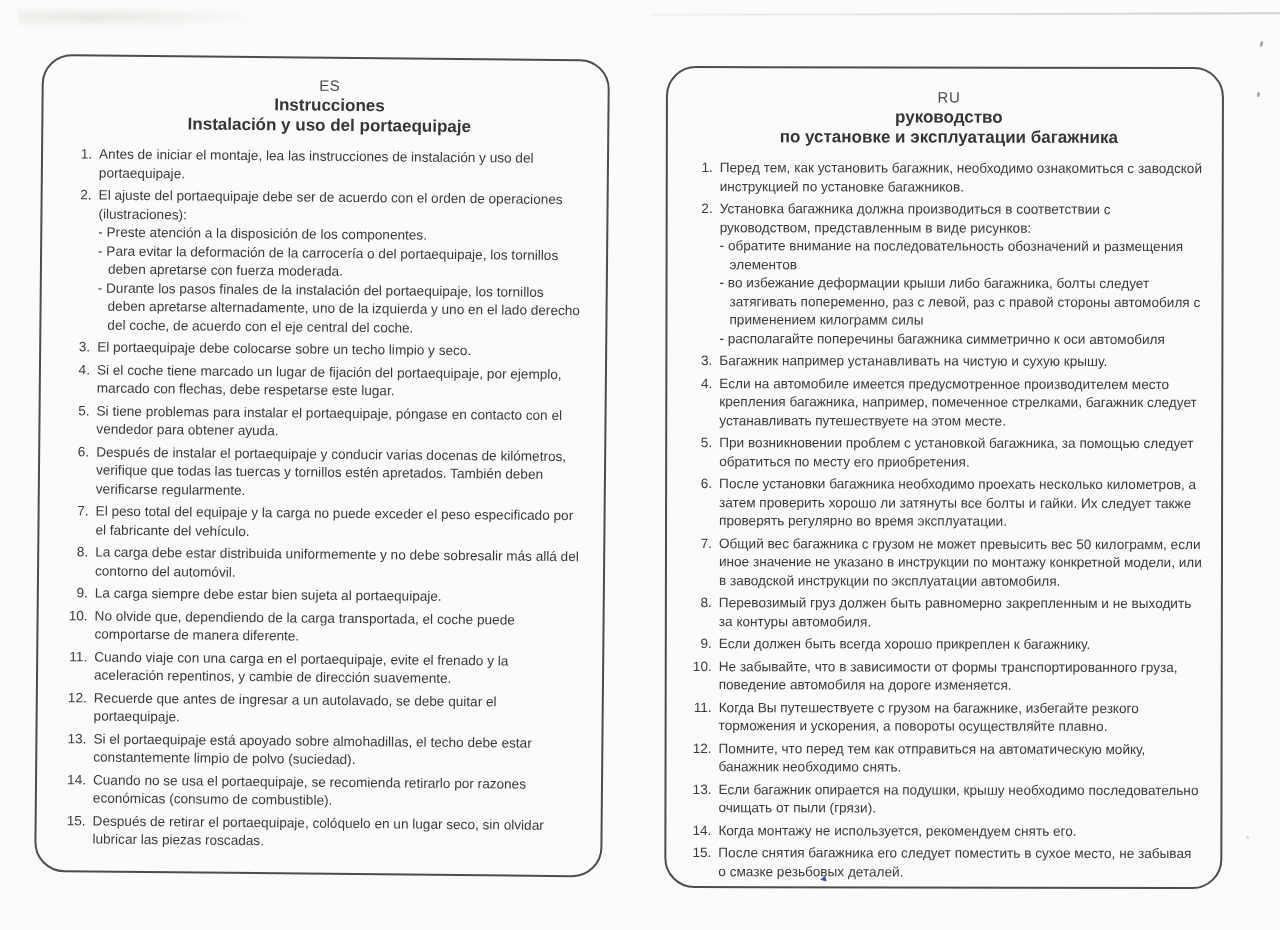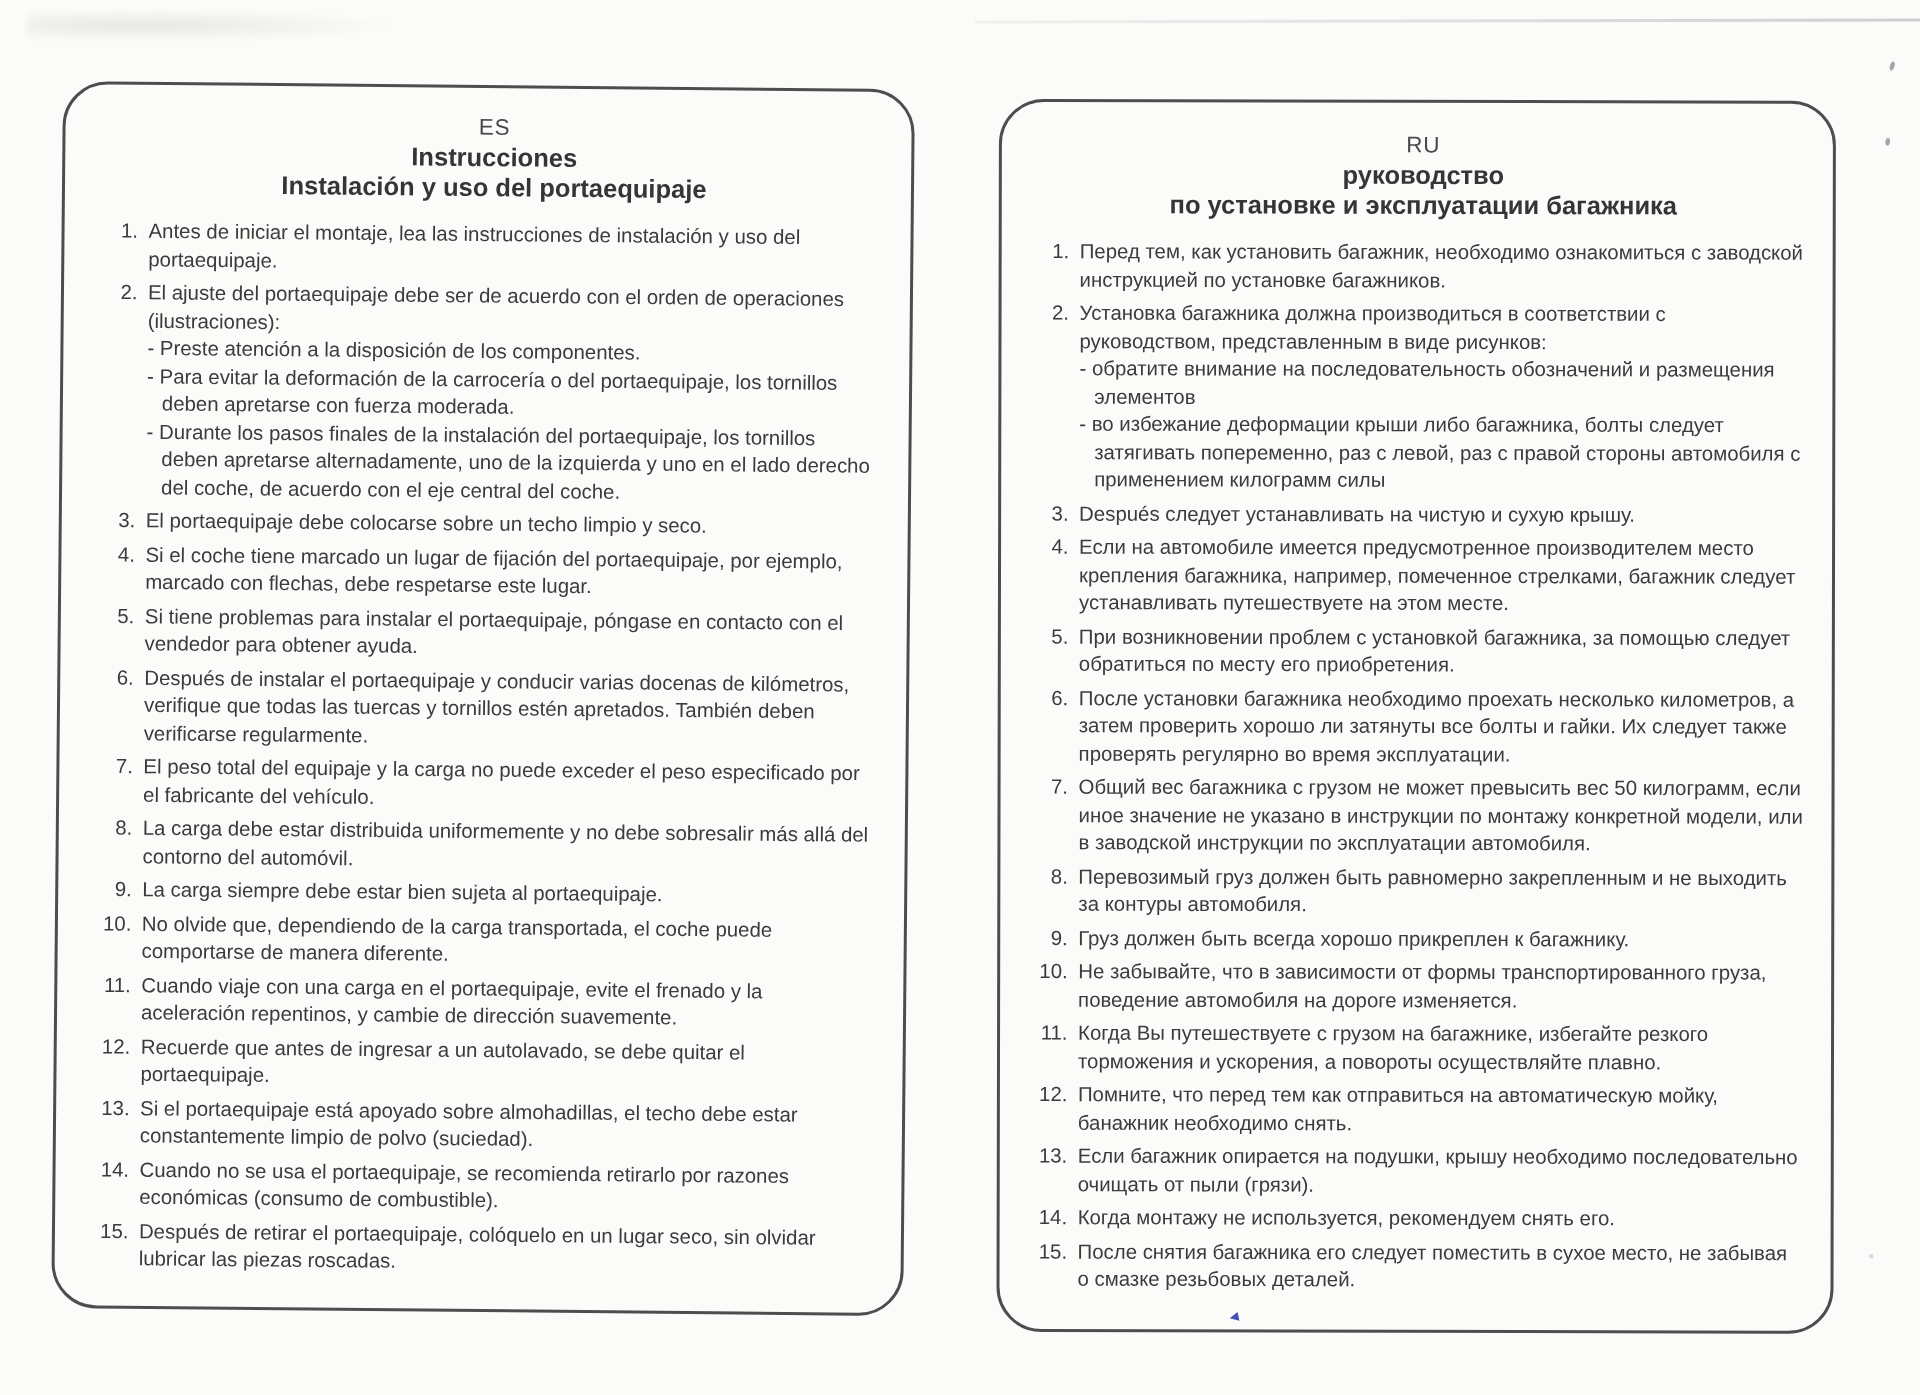--- a/index.html
+++ b/index.html
@@ -224,26 +224,27 @@
           <div class="body">
             <div class="txt">Перед тем, как установить багажник, необходимо ознакомиться с заводской инструкцией по установке багажников.</div>
           </div>
         </li>
         <li class="item">
           <span class="num">2.</span>
           <div class="body">
             <div class="txt">Установка багажника должна производиться в соответствии с руководством, представленным в виде рисунков:</div>
             <div class="sub">- обратите внимание на последовательность обозначений и размещения элементов</div>
             <div class="sub">- во избежание деформации крыши либо багажника, болты следует затягивать попеременно, раз с левой, раз с правой стороны автомобиля с применением килограмм силы</div>
+            <div class="sub">- располагайте поперечины багажника симметрично к оси автомобиля</div>
           </div>
         </li>
         <li class="item">
           <span class="num">3.</span>
           <div class="body">
-            <div class="txt">Después следует устанавливать на чистую и сухую крышу.</div>
+            <div class="txt">Багажник например устанавливать на чистую и сухую крышу.</div>
           </div>
         </li>
         <li class="item">
           <span class="num">4.</span>
           <div class="body">
             <div class="txt">Если на автомобиле имеется предусмотренное производителем место крепления багажника, например, помеченное стрелками, багажник следует устанавливать путешествуете на этом месте.</div>
           </div>
         </li>
         <li class="item">
           <span class="num">5.</span>
@@ -265,21 +266,21 @@
         </li>
         <li class="item">
           <span class="num">8.</span>
           <div class="body">
             <div class="txt">Перевозимый груз должен быть равномерно закрепленным и не выходить за контуры автомобиля.</div>
           </div>
         </li>
         <li class="item">
           <span class="num">9.</span>
           <div class="body">
-            <div class="txt">Груз должен быть всегда хорошо прикреплен к багажнику.</div>
+            <div class="txt">Если должен быть всегда хорошо прикреплен к багажнику.</div>
           </div>
         </li>
         <li class="item">
           <span class="num">10.</span>
           <div class="body">
             <div class="txt">Не забывайте, что в зависимости от формы транспортированного груза, поведение автомобиля на дороге изменяется.</div>
           </div>
         </li>
         <li class="item">
           <span class="num">11.</span>

